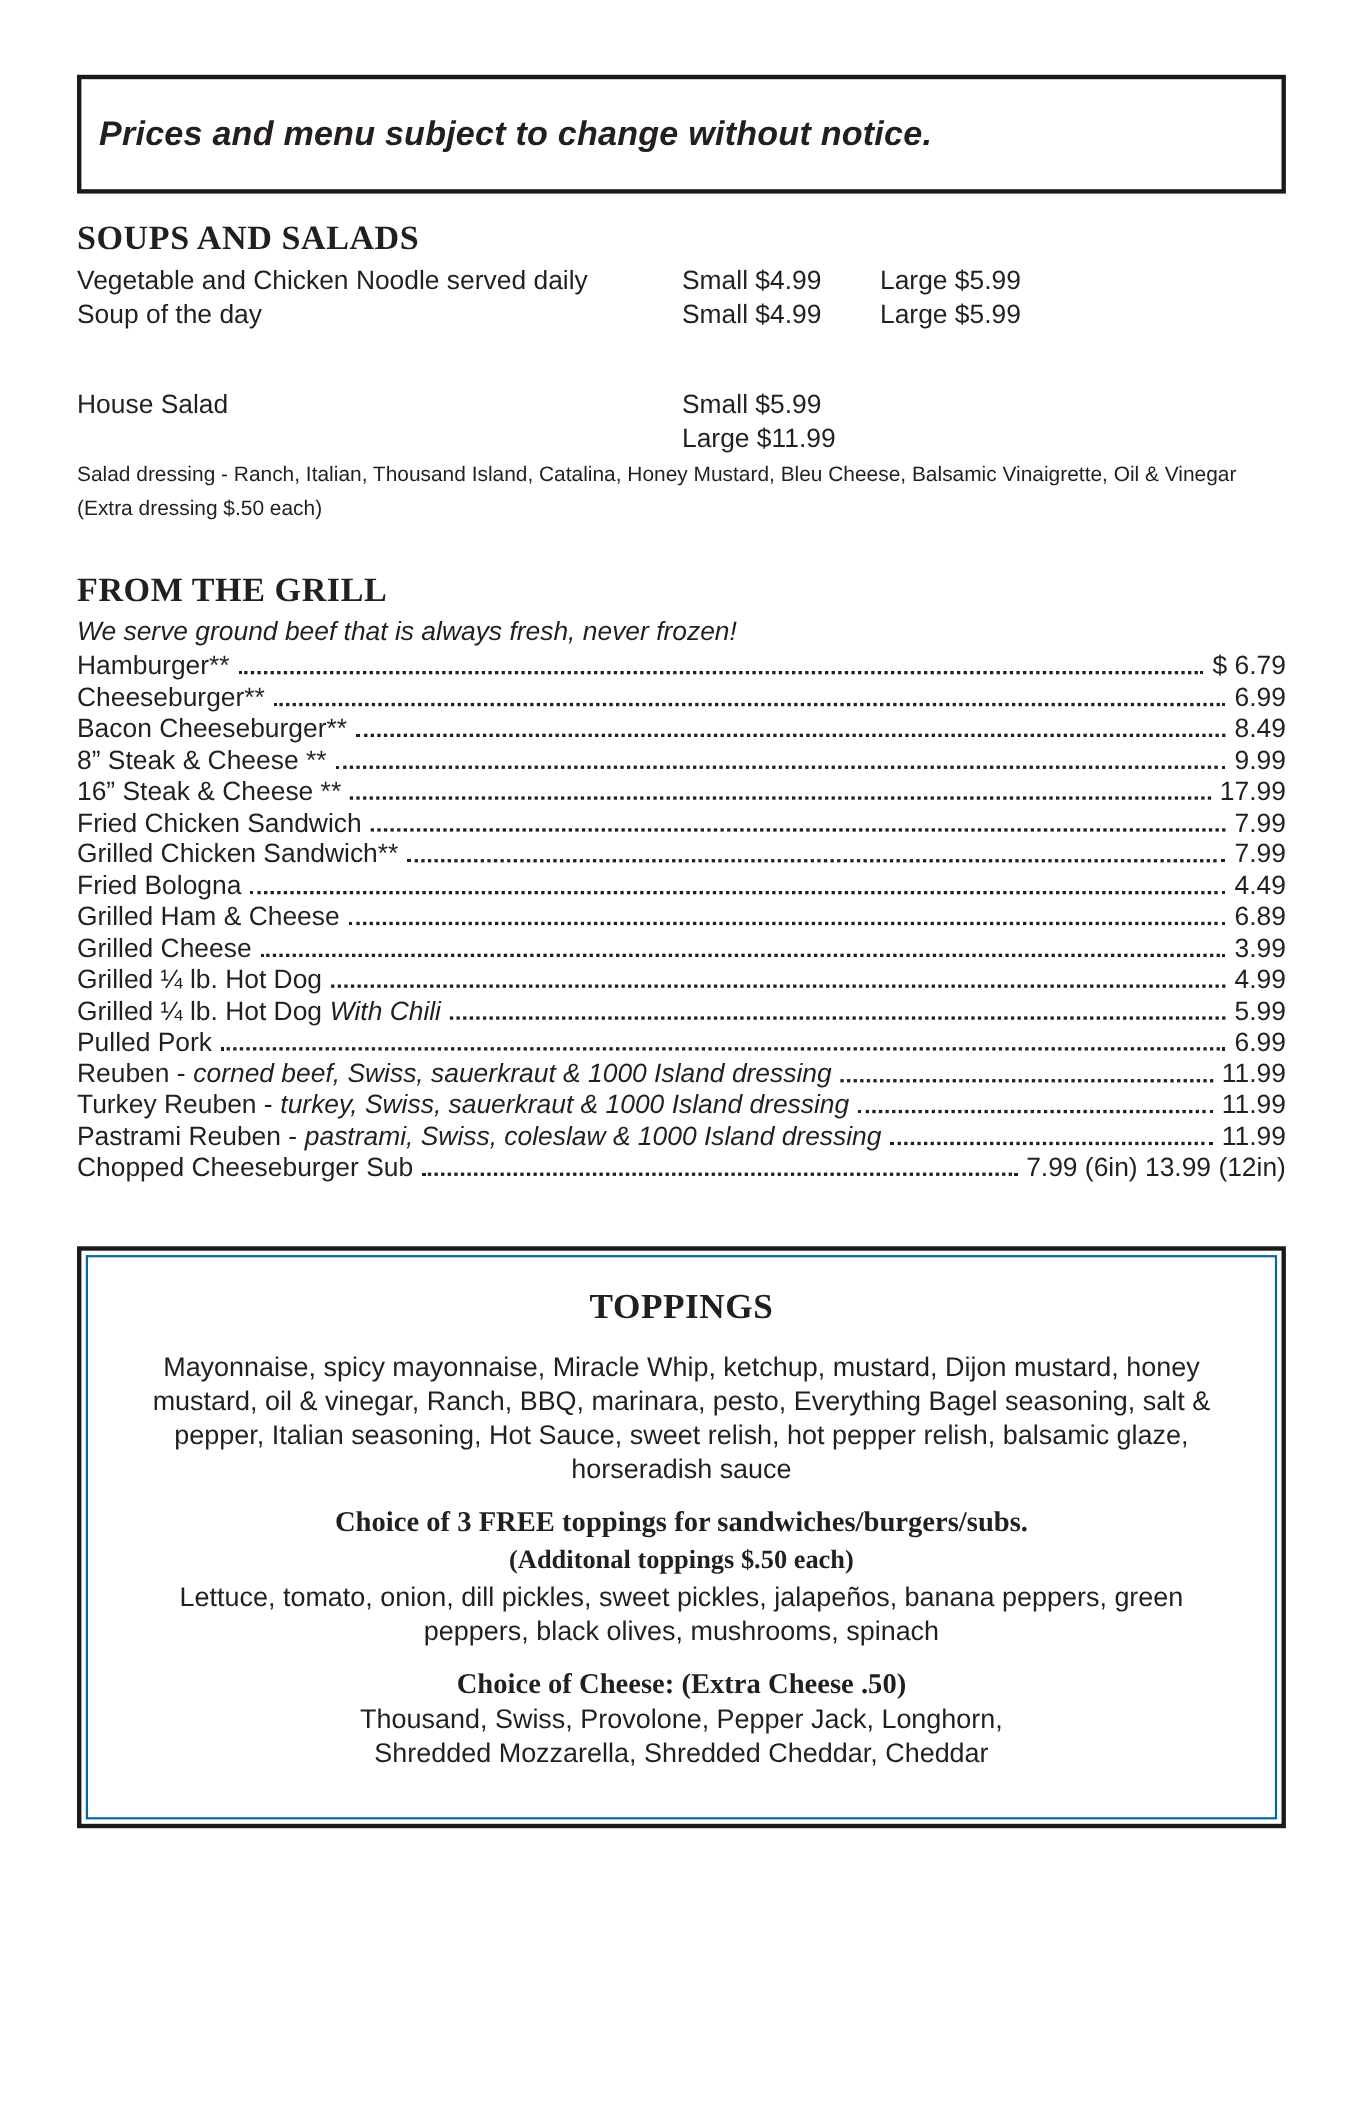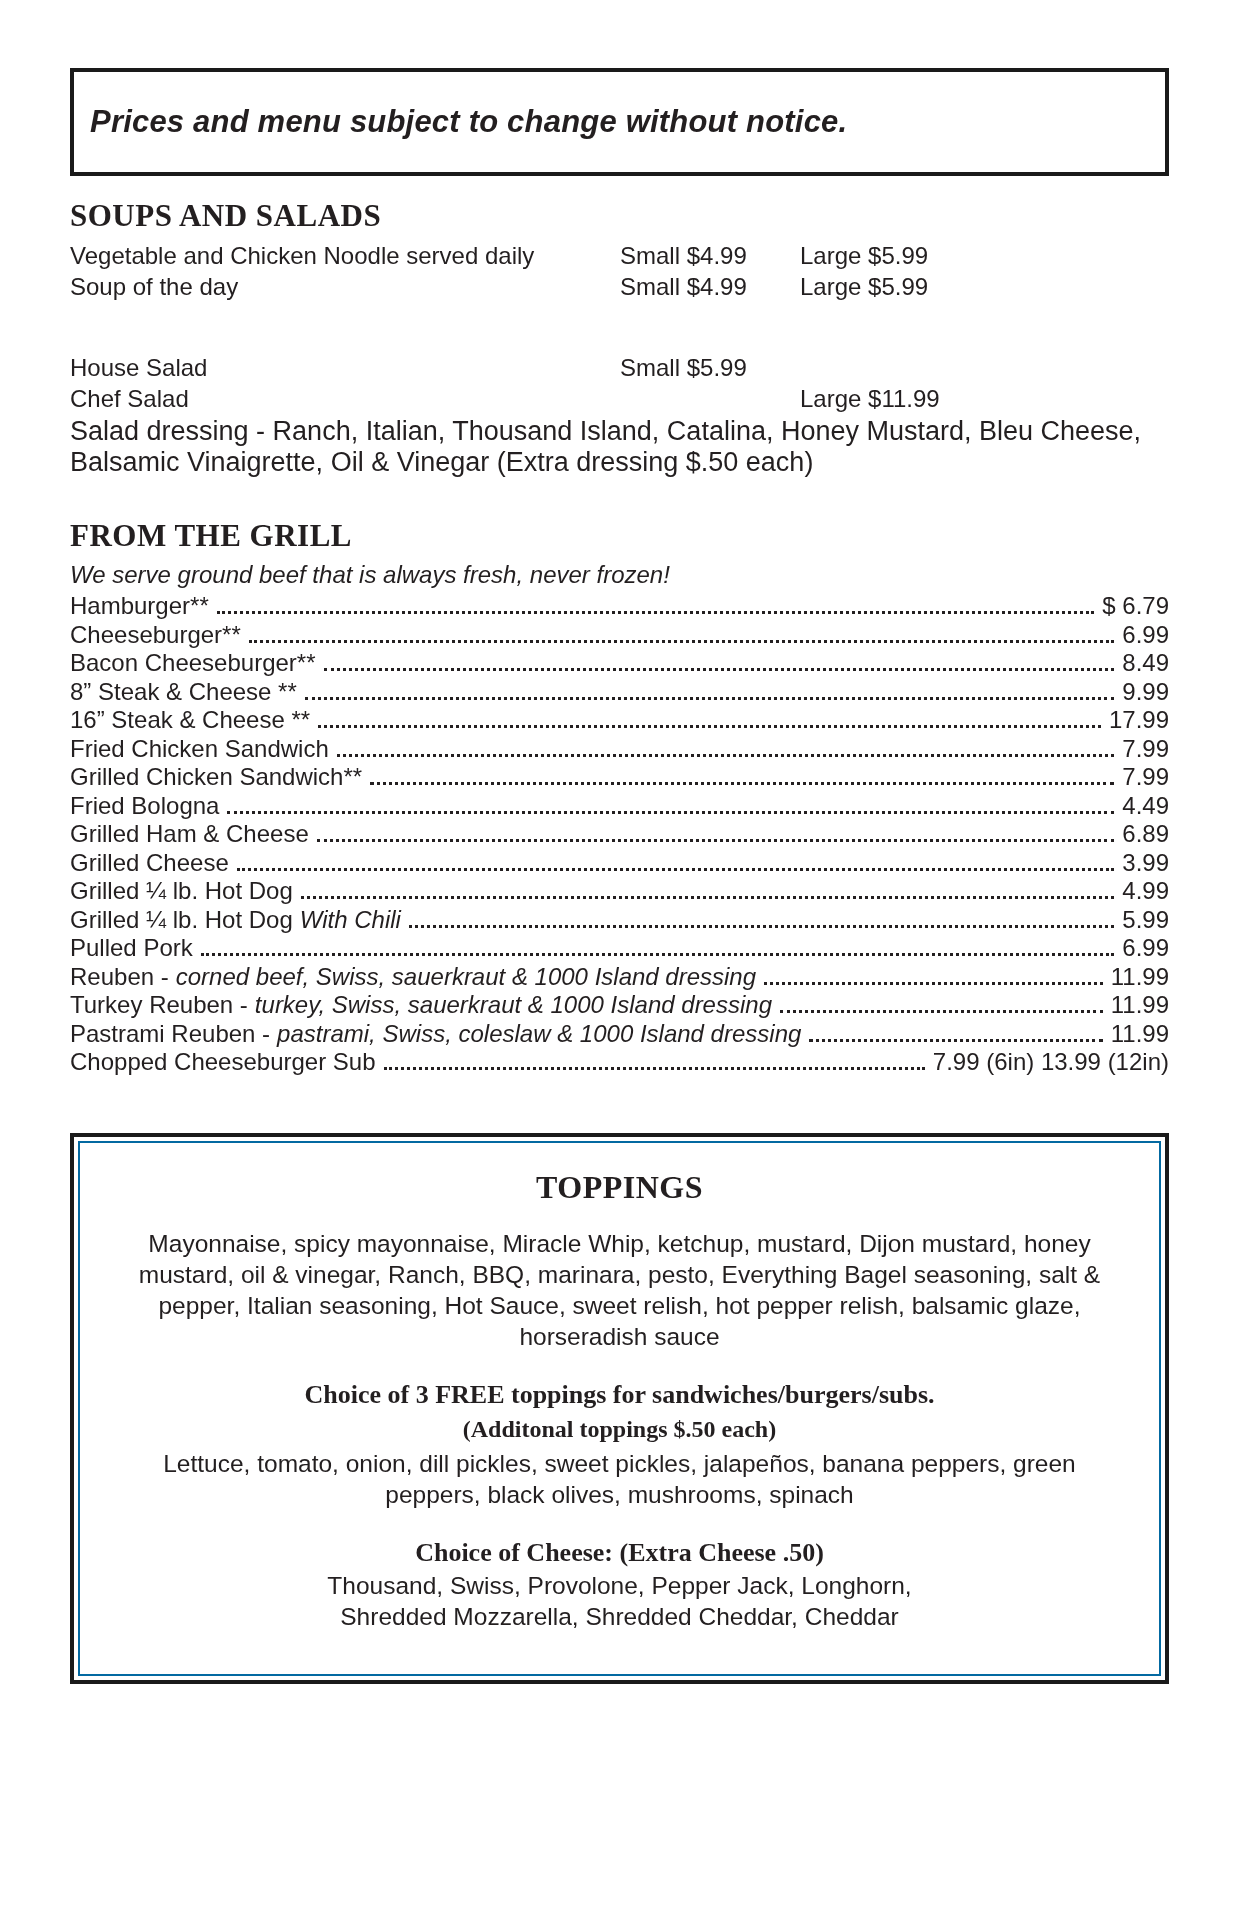--- a/index.html
+++ b/index.html
@@ -38,21 +38,21 @@
 
   
   .soup-row {
     display: grid;
     grid-template-columns: 550px 180px 1fr;
     font-size: 24px;
     line-height: 31px;
   }
   .soup-gap { height: 50px; }
   .dressing {
-    font-size: 27px;
+    font-size: 19px;
     line-height: 31px;
     margin-top: 2px;
     max-width: 1080px;
   }
 
   
   .grill-section { margin-top: 40px; }
   .grill-tagline {
     font-style: italic;
     font-size: 24px;
@@ -100,21 +100,21 @@
     font-size: 24.5px;
     line-height: 31px;
     max-width: 1024px;
     margin: 0 auto;
   }
   .toppings-subhead {
     font-family: "Liberation Serif", serif;
     font-weight: 700;
     font-size: 26px;
     line-height: 34px;
-    margin-top: 26px;
+    margin-top: 15px;
     text-align: center;
   }
   .toppings-subhead2 {
     font-family: "Liberation Serif", serif;
     font-weight: 700;
     font-size: 24px;
     line-height: 34px;
   }
   .toppings-list {
     font-size: 24.5px;
@@ -151,21 +151,20 @@
     </div>
 
     <div class="soup-gap"></div>
 
     <div class="soup-row">
       <span>House Salad</span>
       <span>Small $5.99</span>
       <span></span>
     </div>
     <div class="soup-row">
-      <span>Chef Salad</span>
       <span></span>
       <span>Large $11.99</span>
     </div>
 
     <div class="dressing">Salad dressing - Ranch, Italian, Thousand Island, Catalina, Honey Mustard, Bleu Cheese, Balsamic Vinaigrette, Oil &amp; Vinegar (Extra dressing $.50 each)</div>
   </div>
 
   <div class="grill-section">
     <div class="section-title">FROM THE GRILL</div>
     <div class="grill-tagline">We serve ground beef that is always fresh, never frozen!</div>

